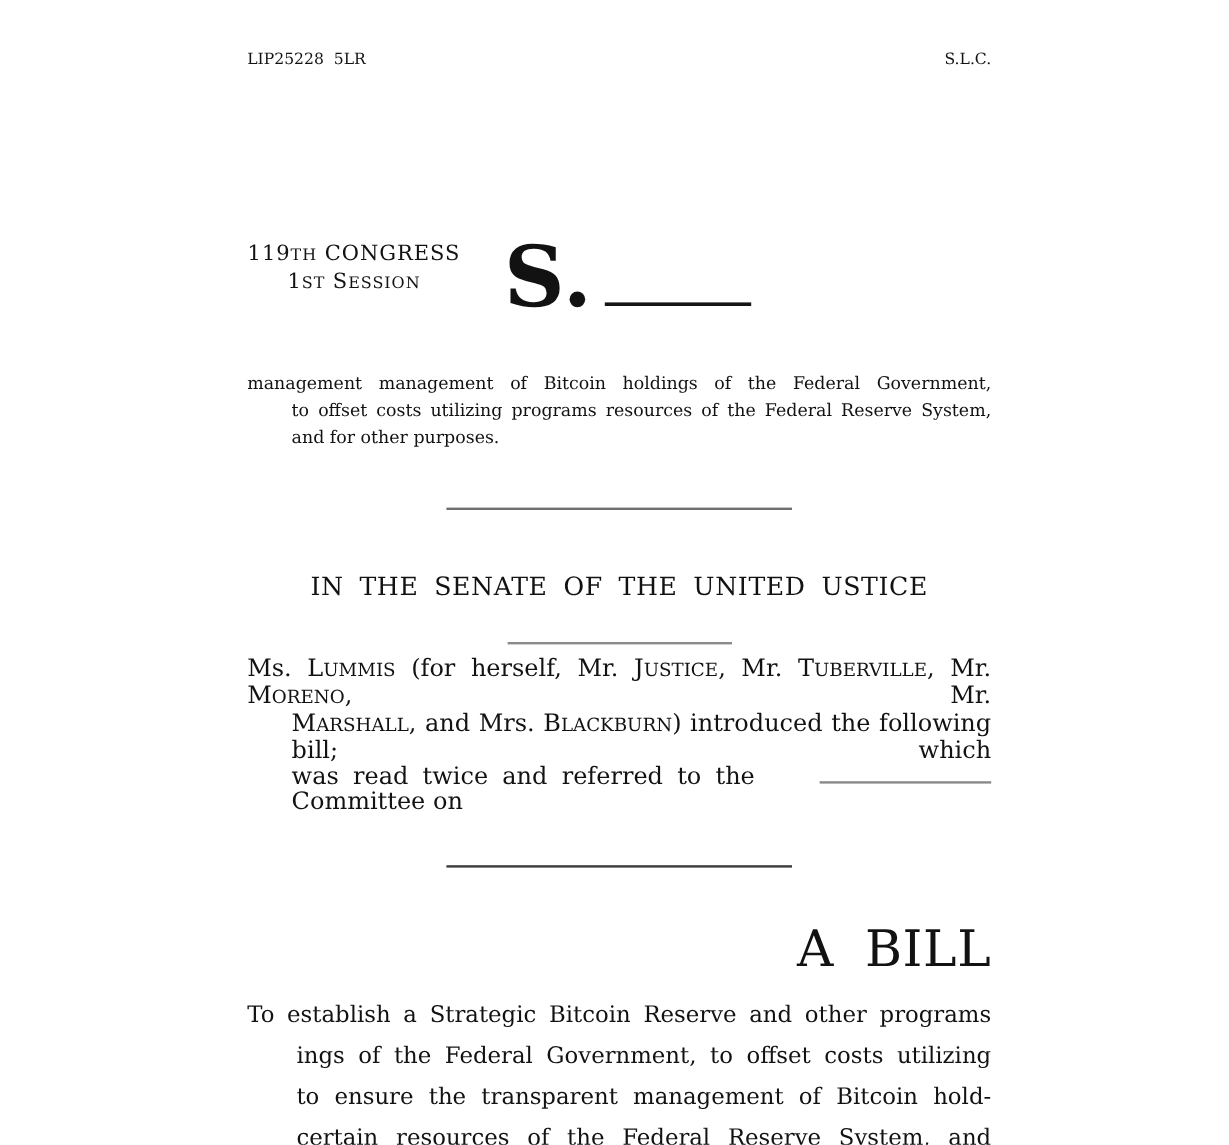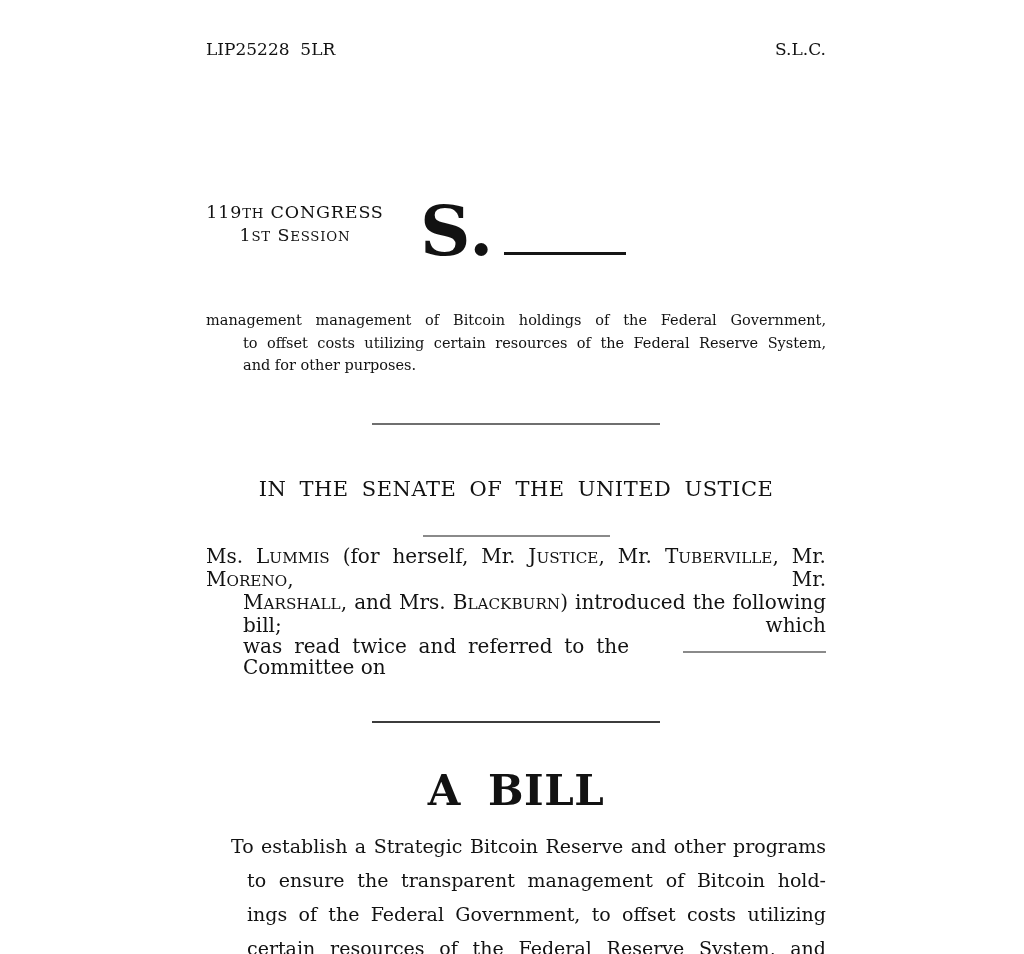--- a/index.html
+++ b/index.html
@@ -14,21 +14,21 @@
   }
   .page {
     width: 620px;
     margin-left: 206px;
     padding-top: 40px;
   }
   
   .hdr {
     display: flex;
     justify-content: space-between;
-    font-size: 17px;
+    font-size: 13px;
     line-height: 19px;
   }
   .hdr .pre { white-space: pre; }
   
   .congress-row {
     margin-top: 143px;
     display: flex;
     align-items: flex-start;
   }
   .congress-col {
@@ -58,21 +58,21 @@
     height: 2px;
     border-bottom: 3px solid #161616;
     margin-left: 10px;
   }
   
   .justify .rl { text-align: justify; text-align-last: justify; }
   .justify .rl:last-child { text-align-last: left; }
   .hang .rl { padding-left: 37px; }
   .hang .rl:first-child { padding-left: 0; }
   .hang-lg .rl { padding-left: 41px; }
-  .hang-lg .rl:first-child { padding-left: 0; margin-left: 25px; }
+  .hang-lg .rl:first-child { padding-left: 0; }
 
   .preamble {
     margin-top: 30px;
     font-size: 14.5px;
     line-height: 22.5px;
   }
   .rule { border-top: 2px solid #6f6f6f; }
   .rule-a { width: 288px; margin: 46px auto 0; }
   .senate {
     margin-top: 51px;
@@ -97,24 +97,24 @@
   .sponsors .rl:last-child {
     display: flex;
     align-items: baseline;
     text-align-last: left;
     gap: 48px;
   }
   .sponsors .rl:last-child .blank { flex: 1 1 auto; margin-left: 6px; }
   .rule-c { width: 288px; margin: 43px auto 0; border-top-color: #3c3c3c; }
   .abill {
     margin-top: 44px;
-    text-align: center;
+    text-align: right;
     font-size: 42px;
     line-height: 48px;
-    font-weight: bold;
+    font-weight: normal;
     word-spacing: 12px;
     letter-spacing: 0.5px;
   }
   .body-text {
     margin-top: 14px;
     font-size: 19px;
     line-height: 34px;
   }
 </style>
 </head>
@@ -132,21 +132,21 @@
       <div class="c1"><span>119</span><span class="sc">TH</span><span> CONGRESS</span></div>
       <div class="c2"><span>1</span><span class="sc">ST</span><span> S</span><span class="sc">ESSION</span></div>
     </div>
     <div class="snum">
       <span class="s">S.</span><span class="s-blank"></span>
     </div>
   </div>
 
   <div class="preamble hang justify">
       <div class="rl">management management of Bitcoin holdings of the Federal Government,</div>
-      <div class="rl">to offset costs utilizing certain resources of the Federal Reserve System,</div>
+      <div class="rl">to offset costs utilizing programs resources of the Federal Reserve System,</div>
       <div class="rl">and for other purposes.</div>
     </div>
 
   <div class="rule rule-a"></div>
 
   <div class="senate">IN THE SENATE OF THE UNITED USTICE</div>
 
   <div class="rule rule-b"></div>
 
   <div class="sponsors hang justify">
@@ -157,19 +157,19 @@
         <span class="blank"></span>
       </div>
     </div>
 
   <div class="rule rule-c"></div>
 
   <div class="abill">A BILL</div>
 
   <div class="body-text hang-lg justify">
       <div class="rl">To establish a Strategic Bitcoin Reserve and other programs</div>
+      <div class="rl">ings of the Federal Government, to offset costs utilizing</div>
       <div class="rl">to ensure the transparent management of Bitcoin hold-</div>
-      <div class="rl">ings of the Federal Government, to offset costs utilizing</div>
       <div class="rl">certain resources of the Federal Reserve System, and</div>
       <div class="rl">for other purposes.</div>
     </div>
 
 </div>
 
 </body></html>

